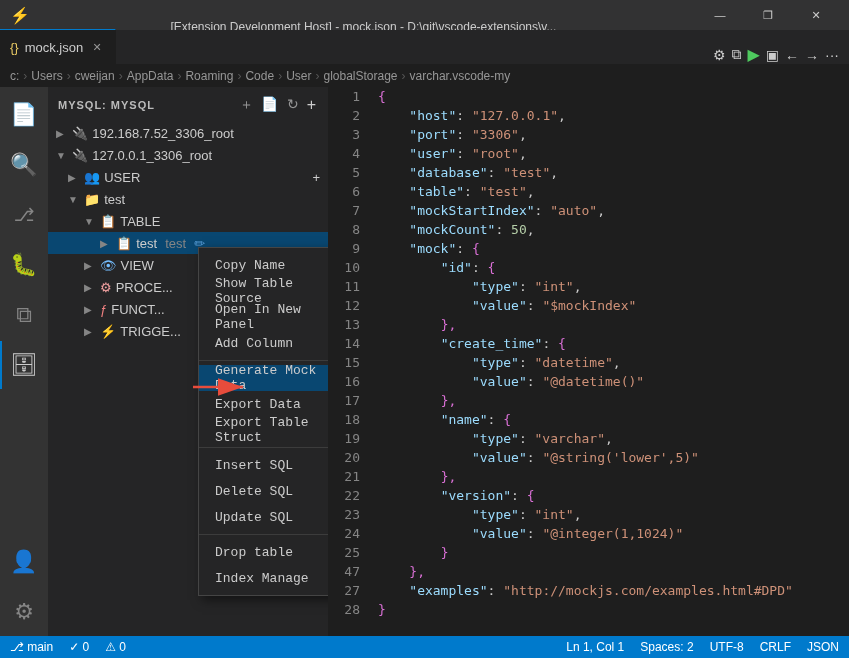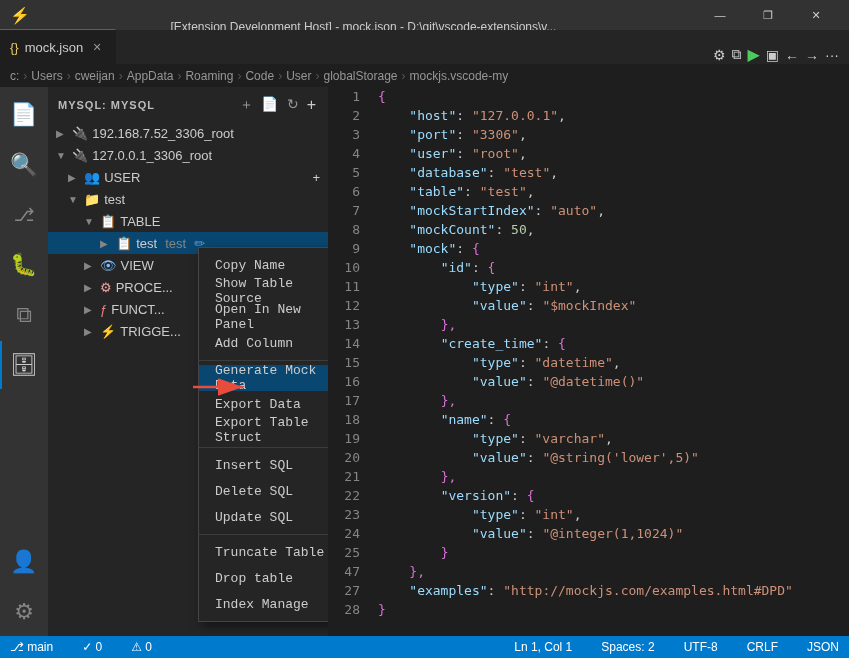--- a/index.html
+++ b/index.html
@@ -282,21 +282,21 @@
     .json-number { color: #b5cea8; }
     .json-colon { color: #cccccc; }
 
     
     .statusbar {
       height: 22px;
       background: #007acc;
       display: flex;
       align-items: center;
       padding: 0 10px;
-      gap: 29px;
+      gap: 16px;
       flex-shrink: 0;
     }
     .status-item {
       font-size: 12px;
       color: #ffffff;
       cursor: pointer;
       display: flex;
       align-items: center;
       gap: 4px;
     }
@@ -349,21 +349,21 @@
   <span>AppData</span>
   <span class="sep">›</span>
   <span>Roaming</span>
   <span class="sep">›</span>
   <span>Code</span>
   <span class="sep">›</span>
   <span>User</span>
   <span class="sep">›</span>
   <span>globalStorage</span>
   <span class="sep">›</span>
-  <span>mockjs.vscode-my</span>
+  <span>varchar.vscode-my</span>
 </div>
 
 <div class="main">
 
   <div class="activitybar">
     <div class="activity-item">
       <span class="activity-icon">📄</span>
     </div>
     <div class="activity-item">
       <span class="activity-icon">🔍</span>
@@ -461,21 +461,20 @@
       <div class="ctx-item">Add Column</div>
       <div class="ctx-separator"></div>
       <div class="ctx-item active">Generate Mock Data</div>
       <div class="ctx-item">Export Data</div>
       <div class="ctx-item">Export Table Struct</div>
       <div class="ctx-separator"></div>
       <div class="ctx-item">Insert SQL</div>
       <div class="ctx-item">Delete SQL</div>
       <div class="ctx-item">Update SQL</div>
       <div class="ctx-separator"></div>
-      <div class="ctx-item">Truncate Table</div>
       <div class="ctx-item">Drop table</div>
       <div class="ctx-item">Index Manage</div>
     </div>
 
     <div class="arrow-container">
       <svg width="60" height="30" viewBox="0 0 60 30">
         <defs>
           <marker id="arrowhead" markerWidth="10" markerHeight="7" refX="10" refY="3.5" orient="auto">
             <polygon points="0 0, 10 3.5, 0 7" fill="#e74c3c"></polygon>
           </marker>

